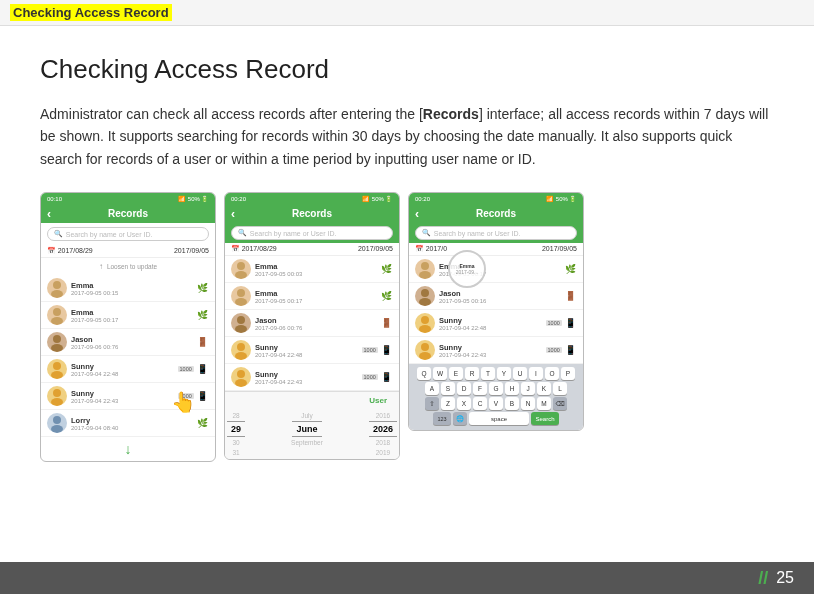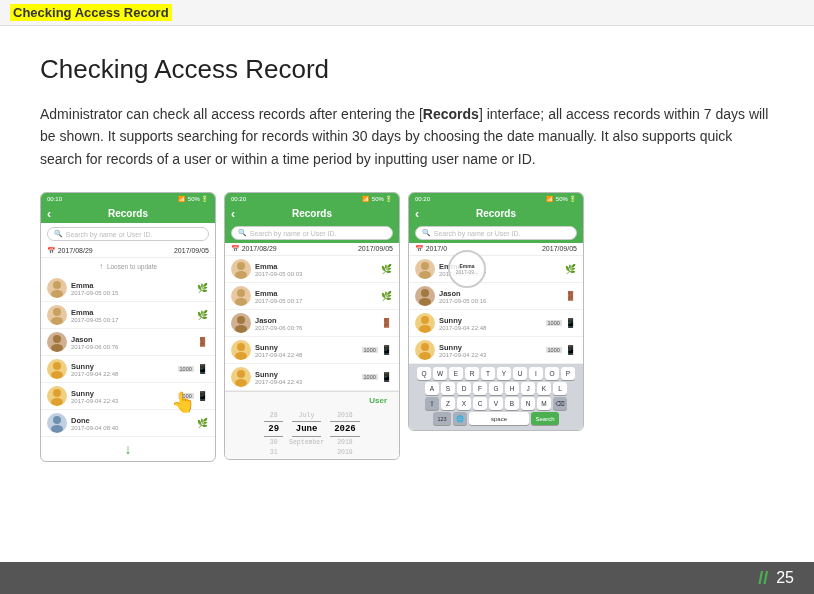--- a/index.html
+++ b/index.html
@@ -184,23 +184,22 @@
     .done-button {
       color: #4caf50;
       font-size: 8px;
       font-weight: bold;
       padding: 2px 6px;
     }
 
     .date-scroll-area {
       padding: 2px;
       display: flex;
-      justify-content: center;
-      gap: 6px;
-      font-family: Liberation Mono, monospace;
+      justify-content: space-between;
+      gap: 14px;
     }
 
     .date-column {
       display: flex;
       flex-direction: column;
       align-items: center;
       gap: 1px;
     }
 
     .date-col-item {
@@ -416,21 +415,21 @@
           <span class="item-icon-right door">📱</span>
         </div>
         <div class="phone-list-item">
           <div class="avatar-circle" style="background:#c0d0e0;">
             <svg viewBox="0 0 20 20">
                 <circle cx="10" cy="7" r="4" fill="#7090b0"></circle>
                 <ellipse cx="10" cy="16" rx="6" ry="4" fill="#7090b0"></ellipse>
               </svg>
           </div>
           <div class="item-info">
-            <div class="item-name">Done</div>
+            <div class="item-name">Lorry</div>
             <div class="item-date">2017-09-04 08:40</div>
           </div>
           <span class="item-icon-right">🌿</span>
         </div>
 
         <div style="text-align:center;padding:4px;">
           <span style="font-size:14px;color:#4caf50;">↓</span>
         </div>
       </div>
 

